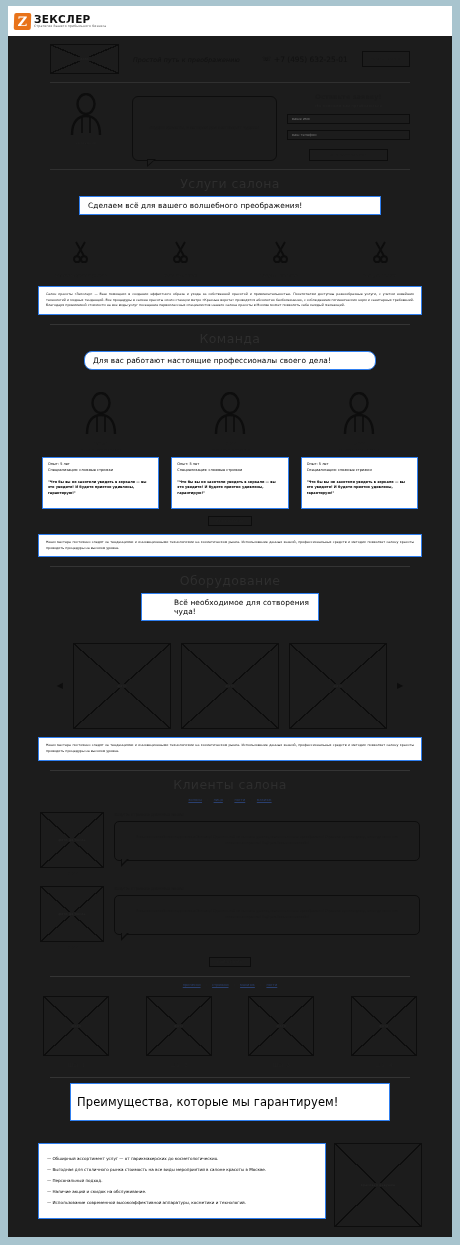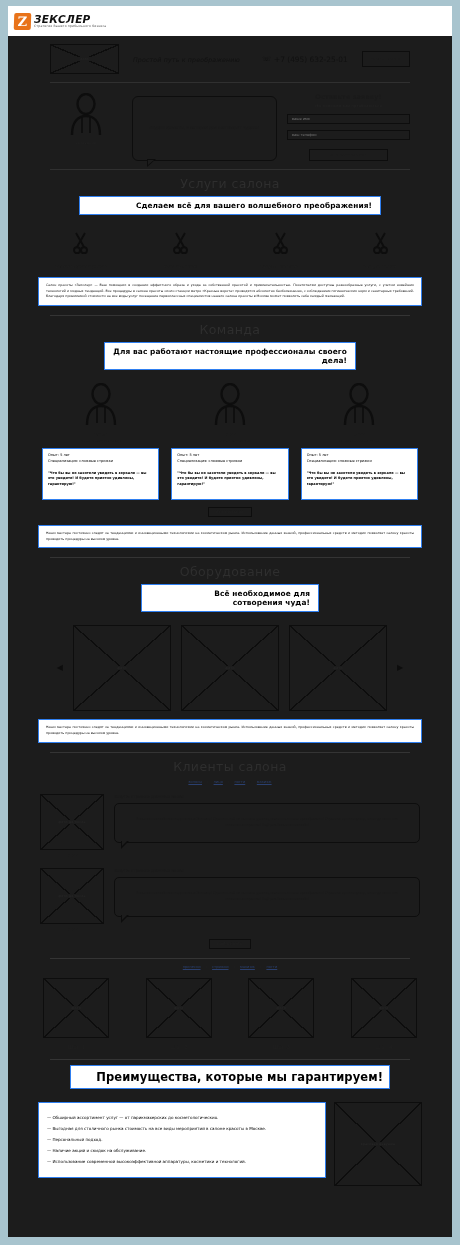--- a/index.html
+++ b/index.html
@@ -26,21 +26,21 @@
     width: 17px; height: 17px; background: #e8731a;
     display:flex; align-items:center; justify-content:center;
     color:#fff; font-weight:bold; font-size:13px;
     font-family:"DejaVu Serif", serif;
     border-radius:2px;
     transform: skewX(-2deg);
   }
   .logo-text { margin-left:3px; line-height:1; }
   .logo-name {
     font-size:10.5px; font-weight:bold; letter-spacing:0.3px;
-    color:#111; font-family:"DejaVu Sans", sans-serif;font-style:italic;
+    color:#111; font-family:"DejaVu Sans", sans-serif;
   }
   .logo-tag { font-size:3.1px; color:#555; letter-spacing:0.15px; margin-top:1px; }
 
   .body-dark {
     position: absolute; top: 36px; left: 8px;
     width: 444px; height: 1201px;
     background: #1c1c1c;
     color: #141414;
   }
 
@@ -117,32 +117,32 @@
     font-size:3.6px; color:#1d1d1d; letter-spacing:.3px;
     font-family:"DejaVu Sans", sans-serif;
   }
 
   
   .sec-title {
     text-align:center; font-size:12.5px; color:#2e2e2e;
     letter-spacing:.4px; margin-top:6px;
   }
   .banner {
-    margin: 5px auto 3px auto; background:#fff; border:1.3px solid #2f7ff0;
-    text-align:right; font-size:7.4px; font-weight:bold; color:#000;
+    margin: 5px auto 12px auto; background:#fff; border:1.3px solid #2f7ff0;
+    text-align:left; font-size:7.4px; font-weight:normal; color:#000;
     padding: 4px 8px; letter-spacing:.1px;
   }
   .banner.w1 { width: 302px; }
-  .banner.w2 { width: 252px; }
+  .banner.w2 { width: 292px; border-radius: 8px; }
   .banner.w3 { width: 178px; padding-left: 32px; }
   .banner.big {
     width: 300px; font-size:11px; padding:5px 6px;
     border-width:1.6px;
   }
-  .banner.big2 { width: 320px; font-size:11.5px; padding:4px 6px; border-width:1.6px; }
+  .banner.big2 { width: 320px; font-size:11.5px; padding:11px 6px; border-width:1.6px; }
 
   .note-box {
     margin: 8px 30px 0 30px; background:#fff; border:1.3px solid #2f7ff0;
     font-size:3.25px; color:#111; line-height:1.75; padding: 5px 7px;
     text-align:justify;
   }
 
   
   .svc-row { display:flex; padding: 14px 22px 0 22px; }
   .svc { flex:1; text-align:center; }

